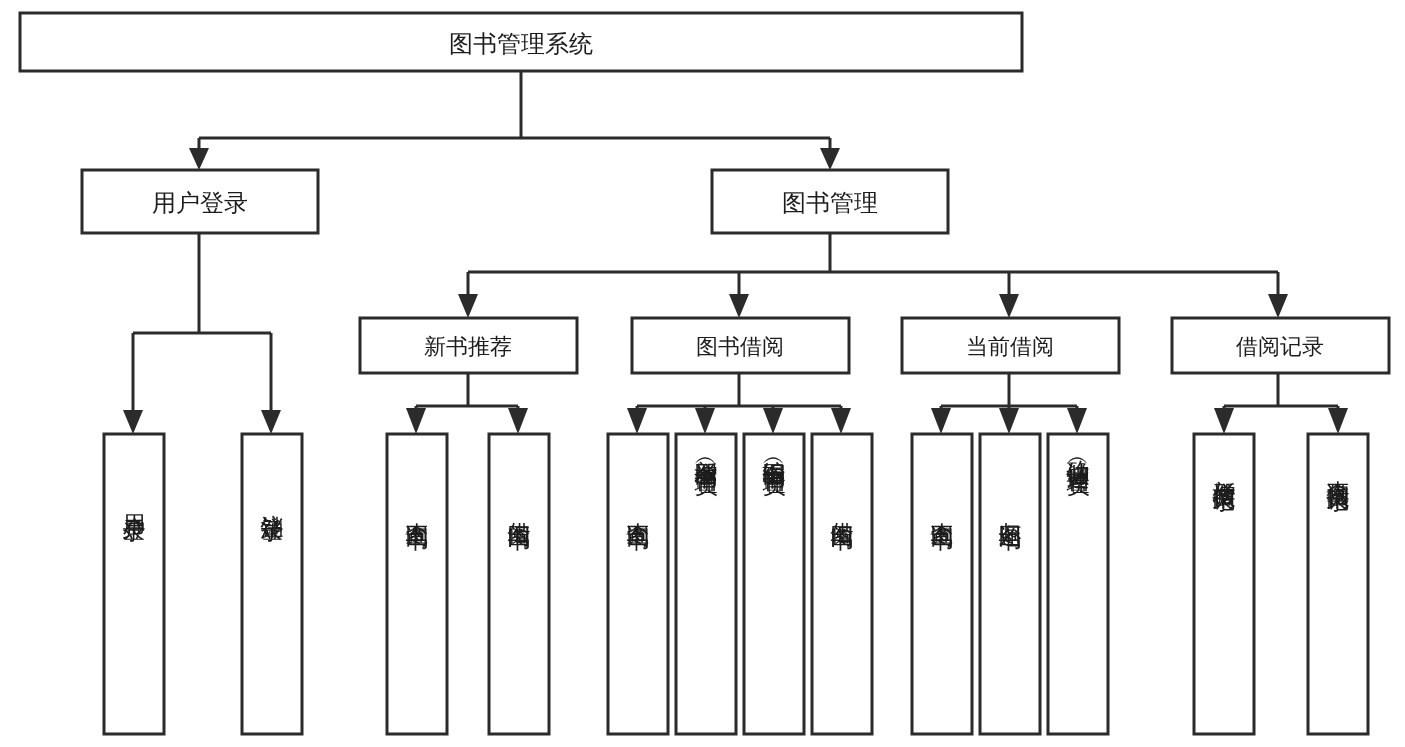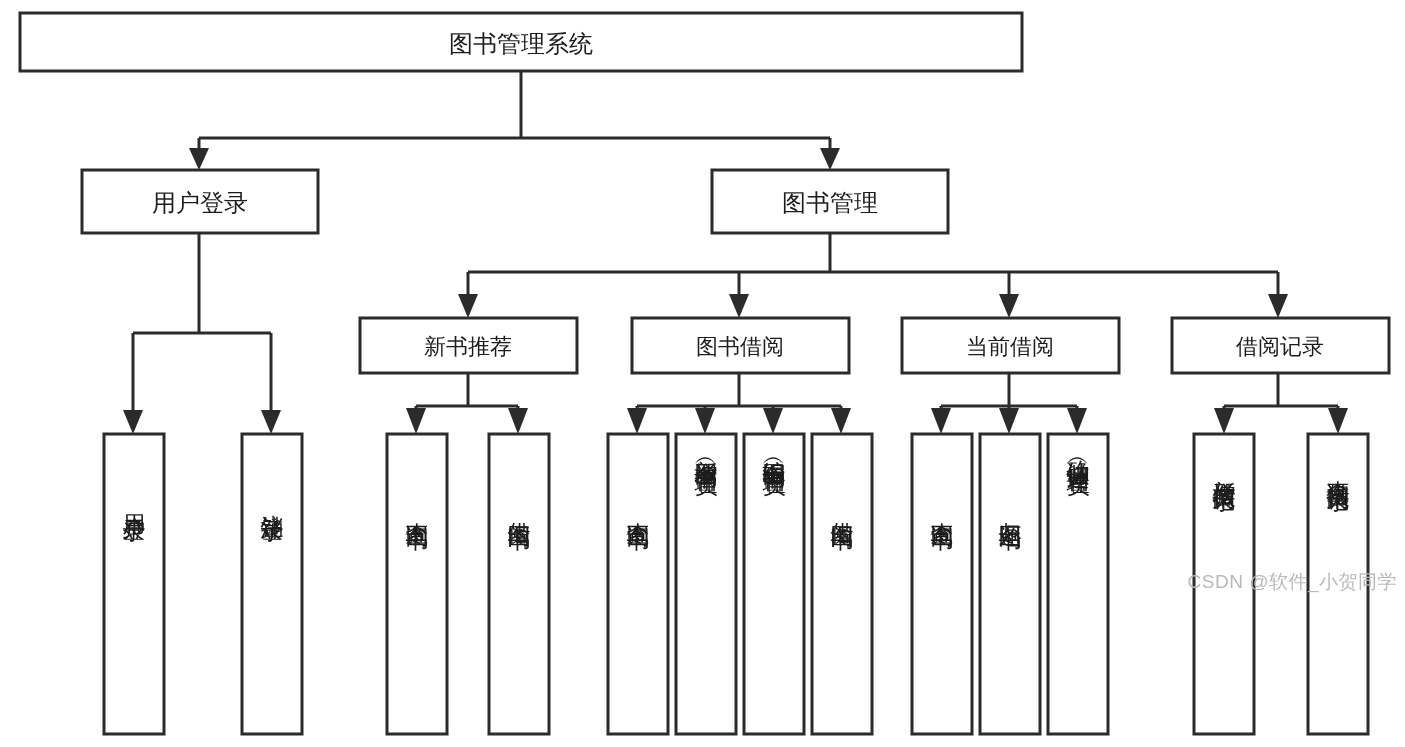--- a/index.html
+++ b/index.html
@@ -236,15 +236,14 @@
     <span class="vlabel">确认归还（管理员）</span>
   </div>
 
   <div class="vlabel-wrap" style="left:1194px; top:462px; width:60px; height:272px;">
     <span class="vlabel">新增借阅记录</span>
   </div>
   <div class="vlabel-wrap" style="left:1308px; top:462px; width:60px; height:272px;">
     <span class="vlabel">查询借阅记录</span>
   </div>
 
-  <div class="watermark">CSDN @软件_小贺同学</div>
 
 </div>
 
 </body></html>

